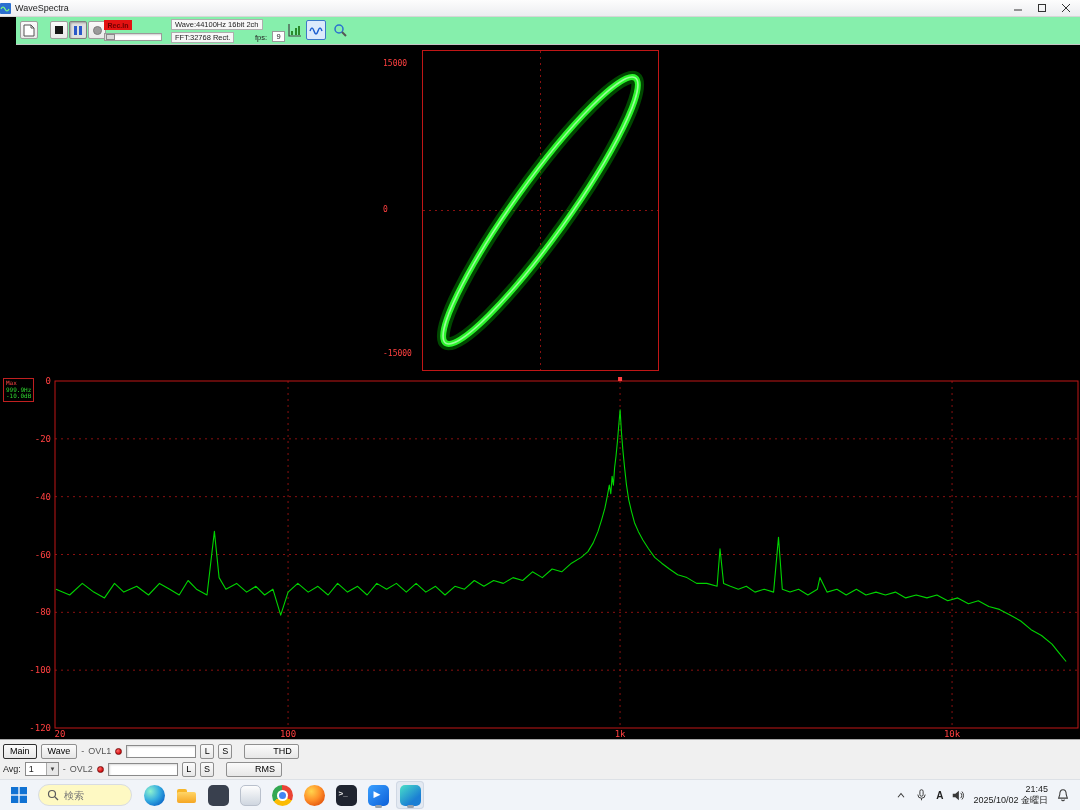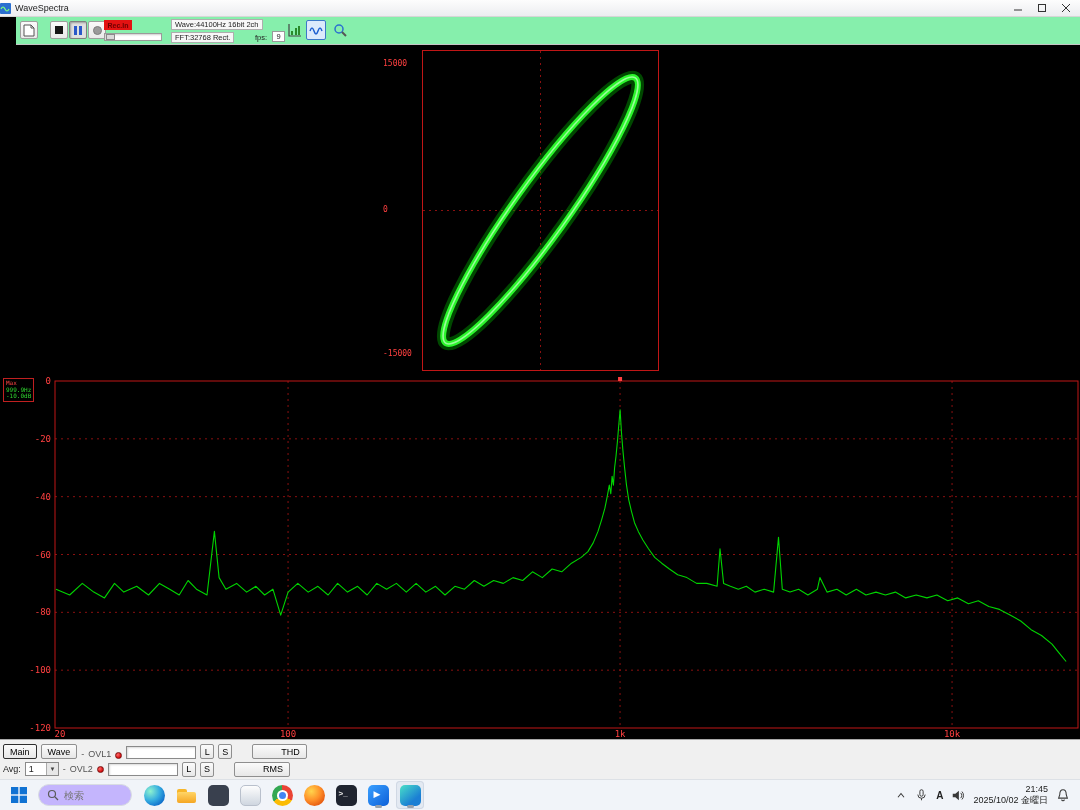--- a/index.html
+++ b/index.html
@@ -58,40 +58,40 @@
   
   .spectrum{position:absolute;left:0;top:376px;width:100%;height:363px;background:#000;}
   .sp-overlay{position:absolute;left:3px;top:2px;border:1px solid #c02020;background:#000;padding:1px 2px;
               font-size:6px;line-height:6.5px;font-family:"DejaVu Sans Mono",monospace;}
   .ov-r{color:#ff4545;}.ov-g{color:#2fd42f;}
 
   
   .controls{position:absolute;left:0;top:739px;width:100%;height:40px;background:#f0f0f0;
             border-top:1px solid #a8a8a8;font-size:9px;color:#222;}
   .c-row{position:absolute;left:3px;display:flex;align-items:center;gap:4px;height:16px;}
-  .r1{top:3px;align-items:flex-end;}.r2{top:21px;}
+  .r1{top:3px;}.r2{top:21px;}
   .btn{height:15px;padding:0 6px;background:linear-gradient(#fbfbfb,#e7e7e7);border:1px solid #8f8f8f;
        border-radius:2px;font-size:9px;line-height:12px;}
   .btn.default{border:1px solid #2f2f2f;}
   .btn.small{padding:0 3px;min-width:14px;text-align:center;}
   .led{width:7px;height:7px;border-radius:50%;background:radial-gradient(circle at 35% 35%,#ff6b6b,#d40b0b 70%);
        border:1px solid #7c1111;}
   .field{width:70px;height:13px;background:#fff;border:1px solid #8a8a8a;box-shadow:inset 1px 1px 2px rgba(0,0,0,.15);}
   .select{width:34px;height:14px;background:#fff;border:1px solid #8a8a8a;display:flex;align-items:center;}
   .select .val{flex:1;padding-left:3px;}
   .select .arrow{width:12px;height:100%;background:#e7e7e7;border-left:1px solid #aaa;display:flex;
                  align-items:center;justify-content:center;font-size:6px;color:#444;}
   .dim{color:#555;}
-  .gap8{margin-left:16px;padding-left:28px;}
+  .gap8{margin-left:8px;padding-left:28px;}
 
   
   .taskbar{position:absolute;left:0;top:779px;width:100%;height:31px;background:#f1f4f9;
            border-top:1px solid #dde1e6;display:flex;align-items:center;padding:0 6px;gap:6px;}
   .start{width:26px;height:26px;display:flex;align-items:center;justify-content:center;border-radius:4px;}
-  .search{width:94px;height:22px;border-radius:11px;background:#c4b5fd;border:1px solid #d8dce2;display:flex;
+  .search{width:94px;height:22px;border-radius:11px;background:#fef9c3;border:1px solid #d8dce2;display:flex;
           align-items:center;padding:0 8px;gap:5px;}
   .search input{border:none;outline:none;width:52px;font-size:10px;color:#444;background:transparent;
                 font-family:inherit;}
   .slots{display:flex;align-items:center;gap:4px;margin-left:2px;}
   .slot{width:28px;height:28px;display:flex;align-items:center;justify-content:center;border-radius:4px;position:relative;}
   .slot.selected{background:#e3e9f2;box-shadow:inset 0 0 0 1px #d0d8e4;}
   .slot .ind{position:absolute;bottom:1px;left:50%;margin-left:-3px;width:7px;height:3px;border-radius:2px;
              background:#98a2ad;display:none;}
   .slot.open .ind{display:block;}
   .ti{width:21px;height:21px;position:relative;}

